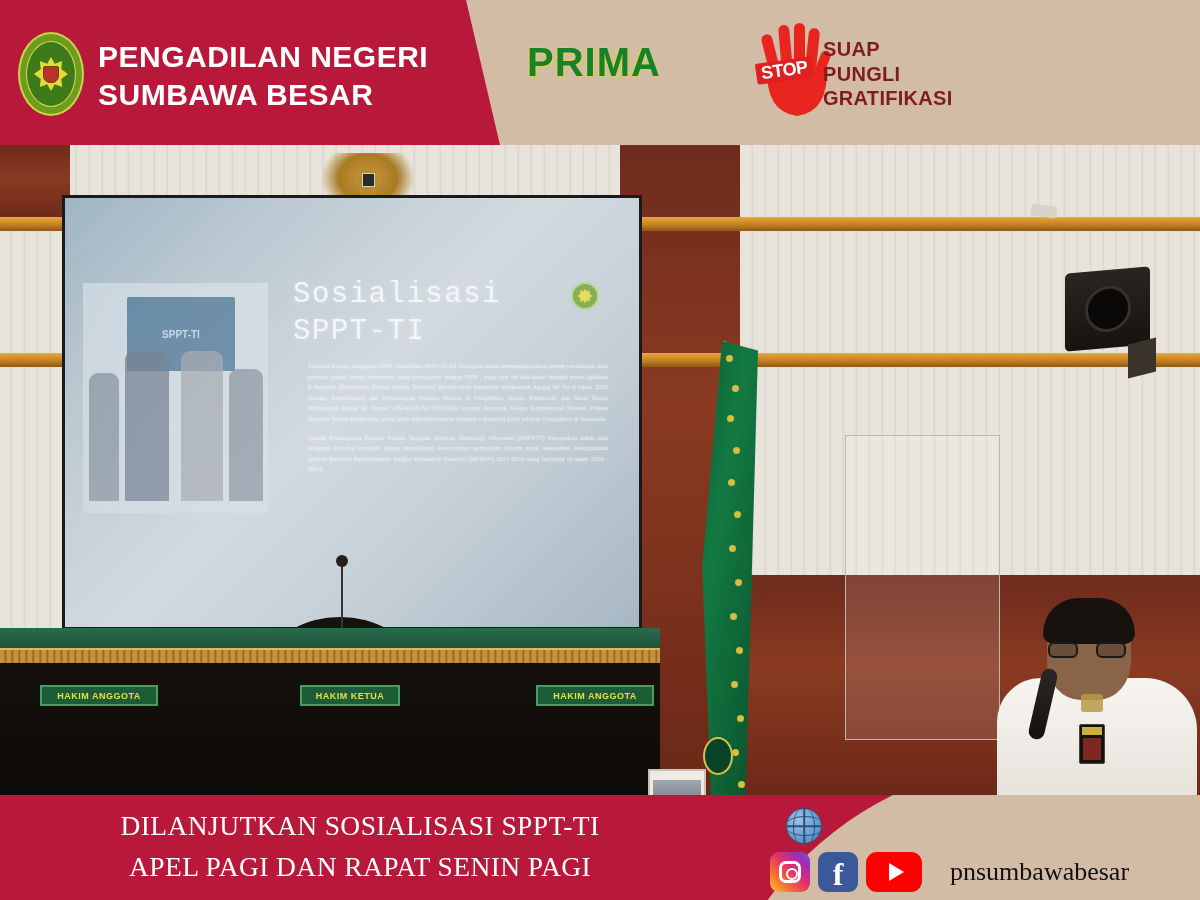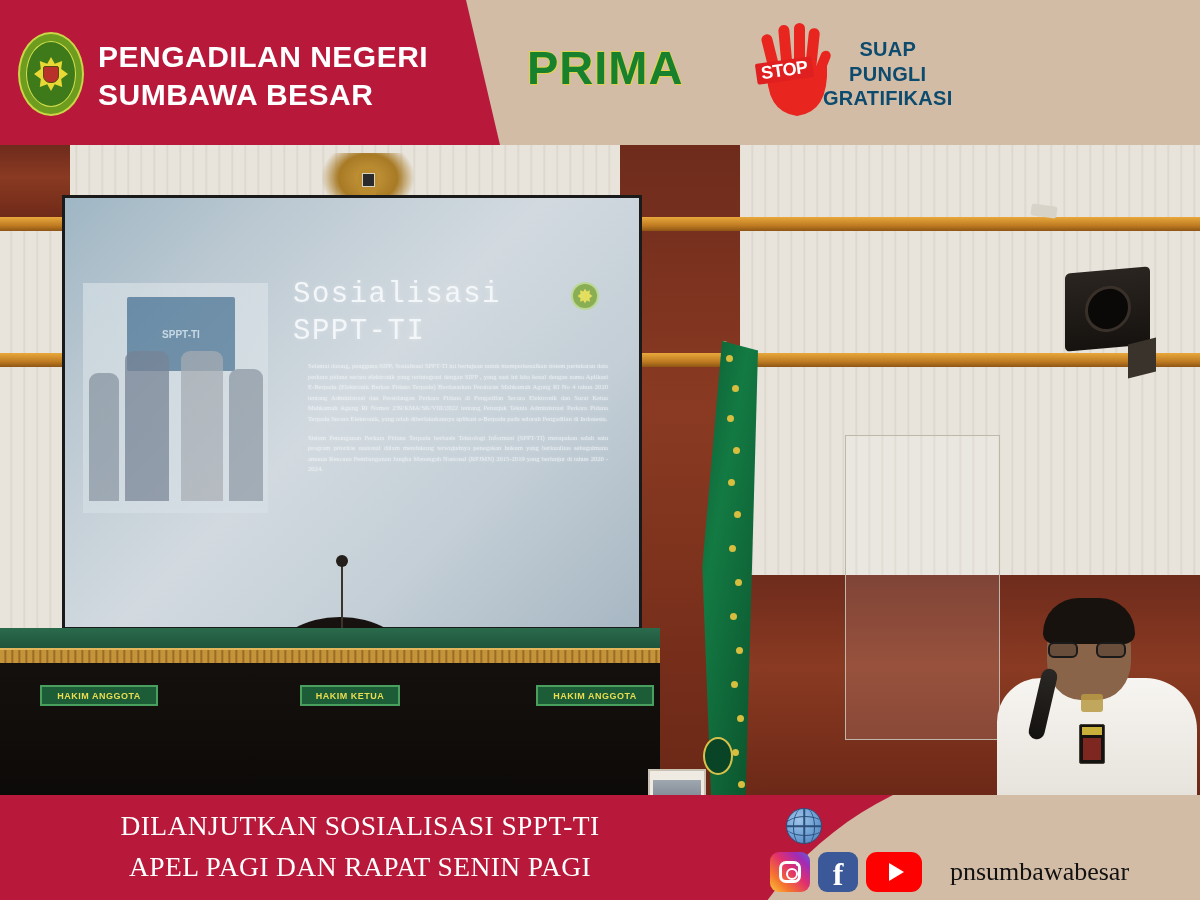--- a/index.html
+++ b/index.html
@@ -47,21 +47,21 @@
   #court-title {
     position:absolute; left:98px; top:38px;
     color:#FFFFFF; font-weight:bold; font-size:30px;
     line-height:38px; letter-spacing:0.5px;
     font-family:"Liberation Sans", sans-serif;
   }
   #court-title .line { display:block; white-space:nowrap; }
 
   #prima-logo {
     position:absolute; left:527px; top:40px;
-    font-size:47px; font-weight:bold; color:#17812E;
+    font-size:40px; font-weight:bold; color:#17812E;
     letter-spacing:1px;
     text-shadow: 0 0 1px #E2D24A, 1px 1px 0 #E2D24A, -1px -1px 0 #E2D24A;
     font-family:"Liberation Sans", sans-serif;
   }
 
   
   #stop-logo { position:absolute; left:755px; top:22px; width:200px; height:100px; }
   #stop-hand {
     position:absolute; left:0; top:0; width:84px; height:95px;
   }
@@ -69,25 +69,24 @@
     position:absolute; left:1px; top:38px;
     background:#E02020; color:#fff; font-weight:bold; font-size:18px;
     padding:0 5px; transform:rotate(-8deg);
     font-family:"Liberation Sans", sans-serif;
     letter-spacing:-0.5px;
     border-radius:2px;
     z-index:3;
   }
   #stop-text {
     position:absolute; left:68px; top:15px;
-    font-size:20px; font-weight:bold; color:#0c4a6e;
+    font-size:20px; font-weight:bold; color:#7f1d1d;
     line-height:24.5px; letter-spacing:0.3px;
     font-family:"Liberation Sans", sans-serif;
     z-index:2;
-    text-align:center;
   }
   #stop-text span { display:block; }
 
   
   #berakhlak { position:absolute; left:967px; top:30px; width:210px; height:80px; }
   #berakhlak-main {
     font-size:37px; font-weight:bold; color:#B5212E;
     letter-spacing:-0.5px; line-height:38px;
     font-family:"Liberation Sans", sans-serif;
   }

